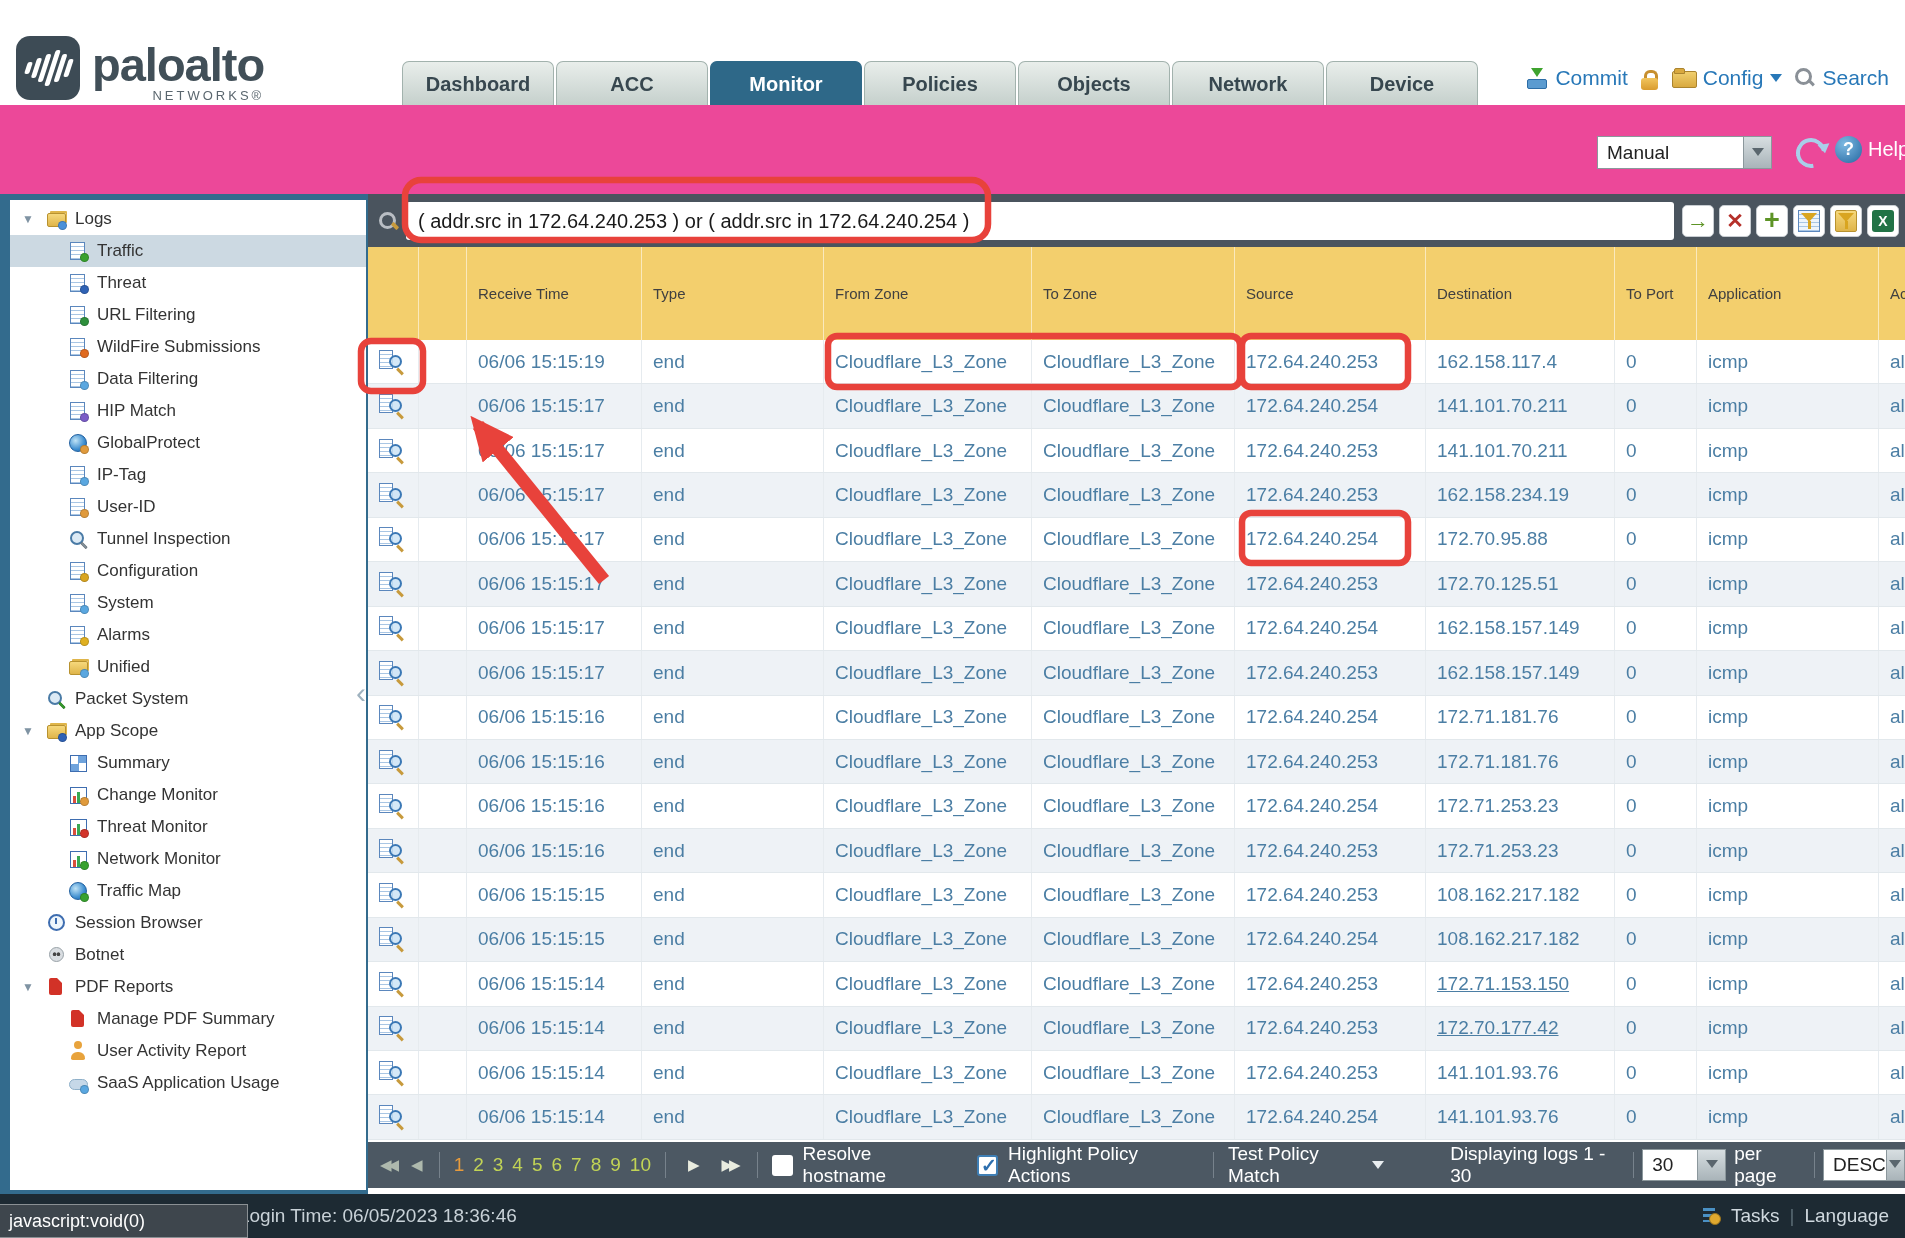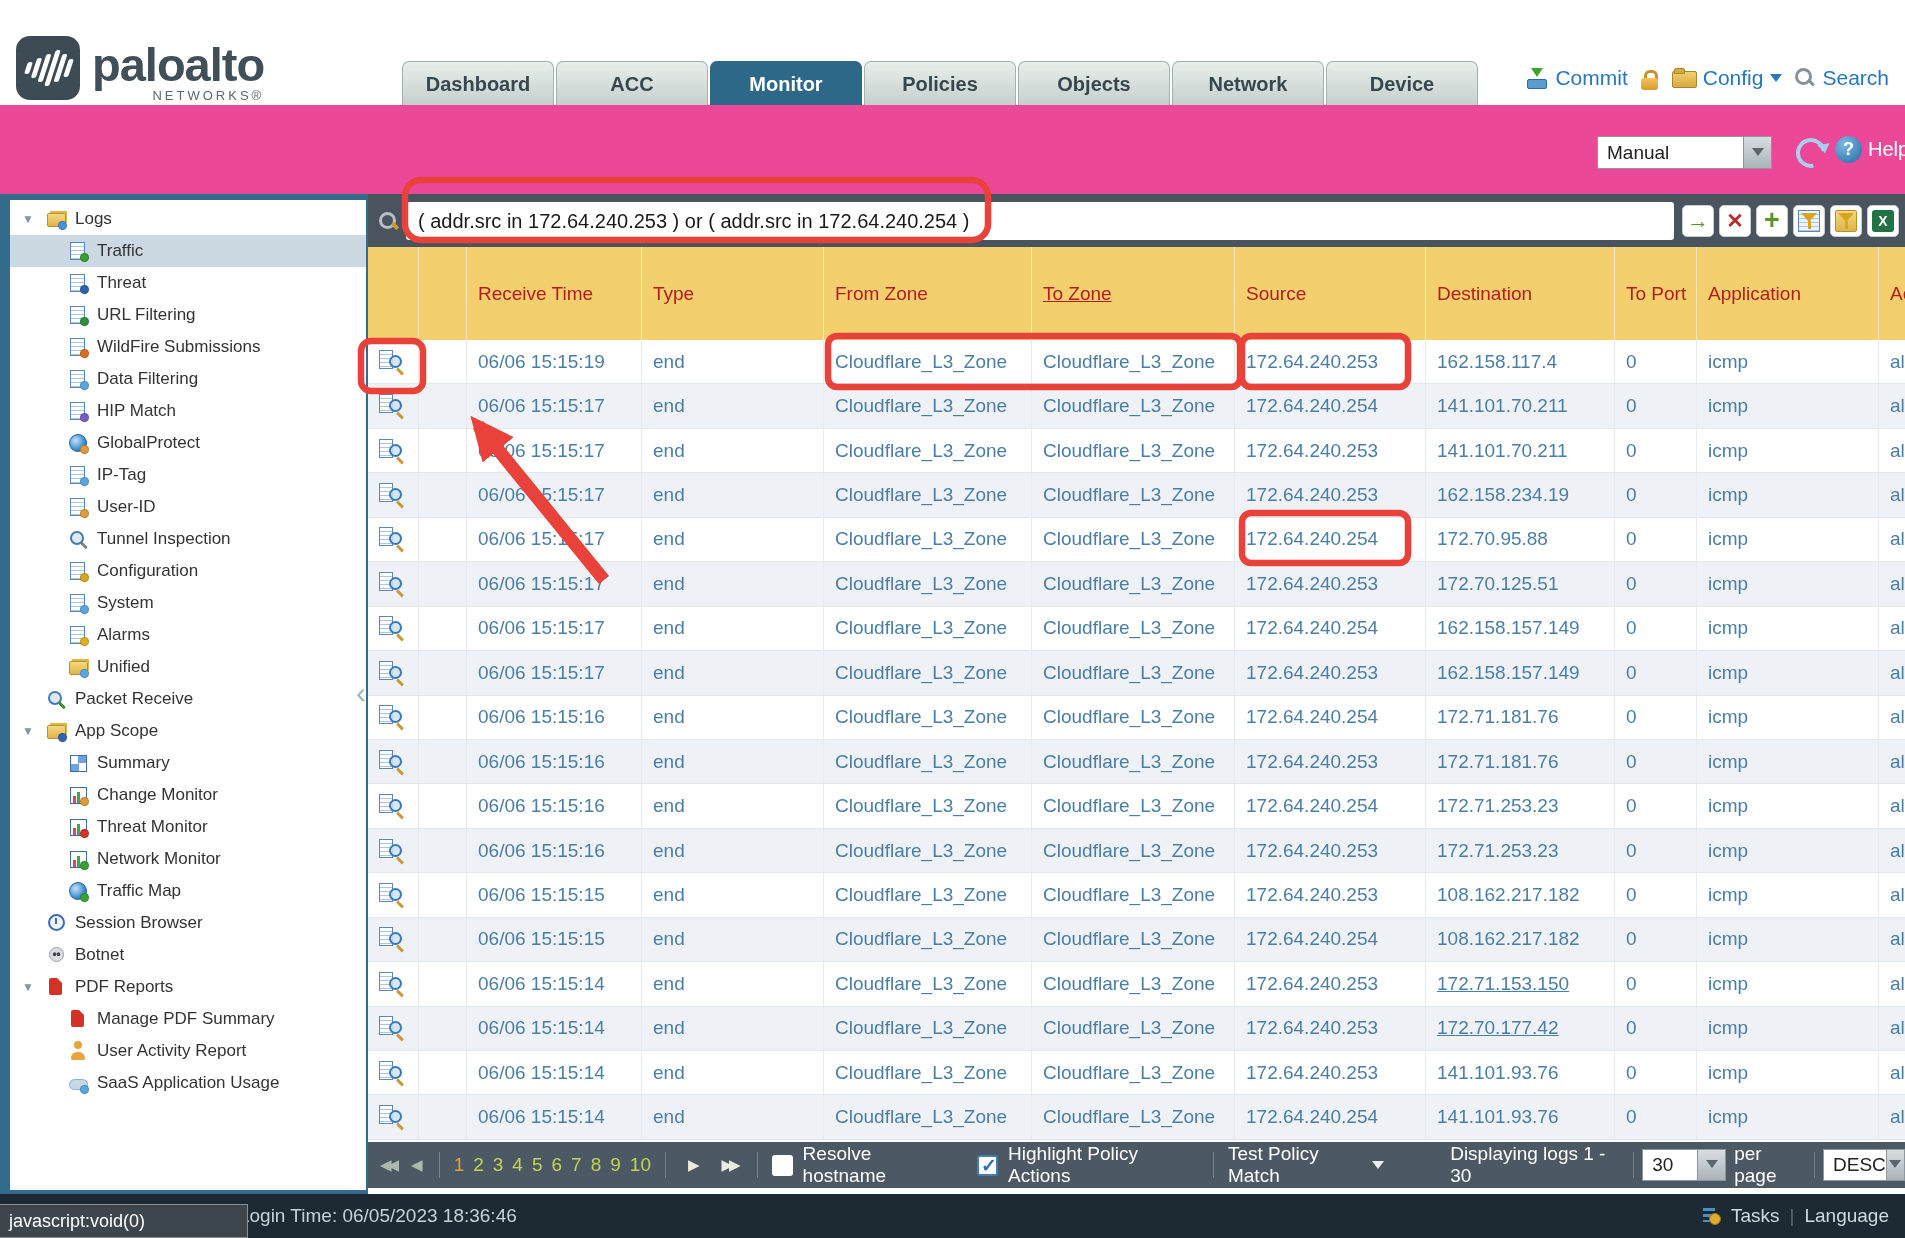--- a/index.html
+++ b/index.html
@@ -107,21 +107,21 @@
   .funnel::before{content:'';position:absolute;left:2px;top:2px;border-left:8px solid transparent;border-right:8px solid transparent;border-top:9px solid #d9a520;}
   .funnel::after{content:'';position:absolute;left:9px;top:10px;width:3px;height:8px;background:#d9a520;}
   .funnel.on-doc{background:repeating-linear-gradient(#eef4fb 0 3px,#a9c6e4 3px 4px);border:1px solid #5b87bd;}
   .funnel.on-folder{background:linear-gradient(#f6d87c,#dfb54a);border:1px solid #b8922f;border-radius:2px;}
   .fb-excel{width:22px;height:22px;background:#217346;border-radius:3px;color:#fff;font-size:14px;font-weight:700;
             display:flex;align-items:center;justify-content:center;}
 
   
   .thead{position:absolute;left:0;top:53px;width:1700px;height:93px;background:#f3cf6d;display:flex;}
   .th{height:100%;display:flex;align-items:center;padding-left:11px;box-sizing:border-box;border-right:1px solid rgba(255,255,255,.55);
-      font-size:19px;color:#b91c1c;flex:none;cursor:pointer;}
+      font-size:15px;color:#404040;flex:none;cursor:pointer;}
   .tbody{position:absolute;left:0;top:146px;width:1700px;}
   .tr{display:flex;height:44.45px;background:#fff;border-bottom:1px solid #e2e8ec;box-sizing:border-box;cursor:pointer;}
   .tr.alt{background:#eef2f6;}
   .td{height:100%;display:flex;align-items:center;padding-left:11px;box-sizing:border-box;border-right:1px solid #e6ebef;
       font-size:19px;color:#4b7ea4;flex:none;white-space:nowrap;overflow:hidden;}
   .td .link{text-decoration:underline;}
   .log-icon{position:relative;width:24px;height:24px;display:inline-block;}
   .log-icon::before{content:'';position:absolute;left:0;top:0;width:12px;height:17px;border:1px solid #5b87bd;
       background:repeating-linear-gradient(#fff 0 3px,#a9c6e4 3px 4px);}
   .log-icon::after{content:'';position:absolute;right:1px;top:5px;width:9px;height:9px;border:2px solid #3b78b5;border-radius:50%;background:rgba(205,228,246,.85);}
@@ -282,21 +282,21 @@
         <span class="ic s-doc" style="--b: #e0b020;"></span>
         <span class="lbl">Alarms</span>
       </div>
       <div class="tree-row lvl1">
         <span class="ic s-folder" style="--b: #5aa7e0;"></span>
         <span class="lbl">Unified</span>
       </div>
       <div class="tree-row">
         <span class="caret hidden"></span>
         <span class="ic s-mag" style="--b: #38a12f;"></span>
-        <span class="lbl">Packet Receive</span>
+        <span class="lbl">Packet System</span>
       </div>
       <div class="tree-row">
         <span class="caret"></span>
         <span class="ic s-folder" style="--b: #2f62b5;"></span>
         <span class="lbl">App Scope</span>
       </div>
       <div class="tree-row lvl1">
         <span class="ic s-grid" style="--b: #2f62b5;"></span>
         <span class="lbl">Summary</span>
       </div>
@@ -365,21 +365,21 @@
           </span>
       </div>
     </div>
 
     <div class="thead">
         <div class="th" style="width: 51px;"></div>
         <div class="th" style="width: 48px;"></div>
         <div class="th" style="width: 175px;">Receive Time</div>
         <div class="th" style="width: 182px;">Type</div>
         <div class="th" style="width: 208px;">From Zone</div>
-        <div class="th" style="width: 203px; text-decoration: underline;">To Zone</div>
+        <div class="th" style="width: 203px;">To Zone</div>
         <div class="th" style="width: 191px;">Source</div>
         <div class="th" style="width: 189px;">Destination</div>
         <div class="th" style="width: 82px;">To Port</div>
         <div class="th" style="width: 182px;">Application</div>
         <div class="th" style="width: 80px;">Ac</div>
       </div>
     <div class="tbody">
         <div class="tr">
           <div class="td" style="width: 51px;">
             <span class="log-icon">

